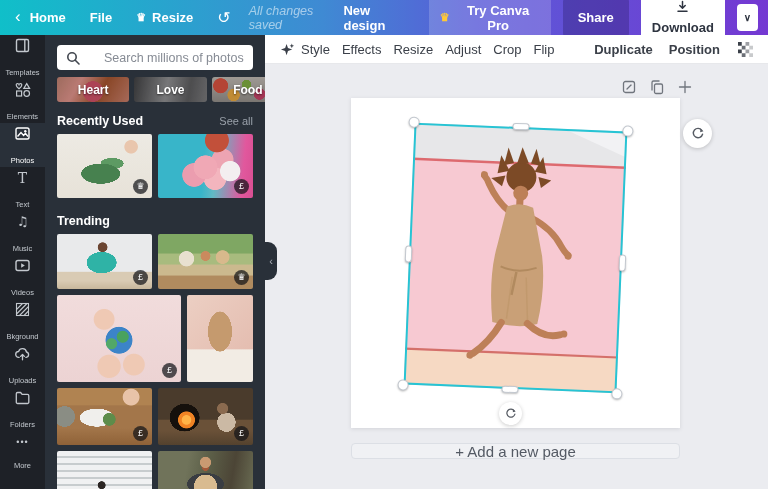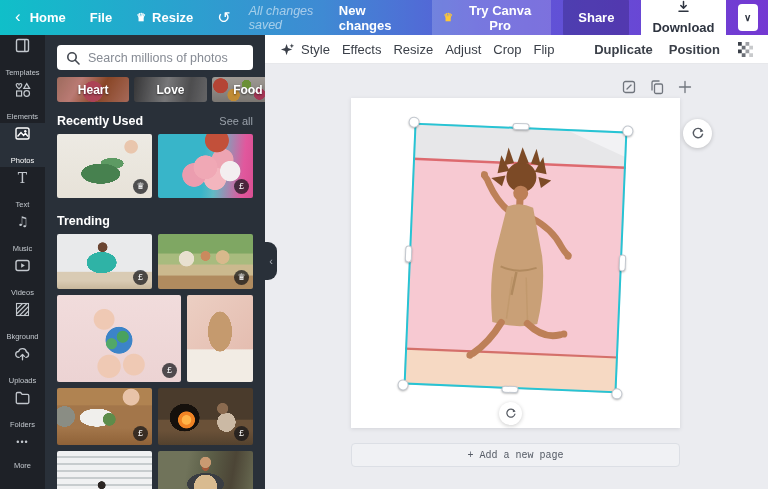--- a/index.html
+++ b/index.html
@@ -28,21 +28,21 @@
     padding:0;font-size:10px;}
   
   .rail{position:absolute;left:0;top:35px;width:45px;bottom:0;background:#1e2127;}
   .rail-item{height:44px;display:flex;flex-direction:column;align-items:center;justify-content:center;
     gap:14px;color:#c3c8ce;font-size:7.5px;cursor:pointer;}
   .rail-item.active{background:#293039;color:#fff;}
   .rail-item svg{display:block;}
   
   .panel{position:absolute;left:45px;top:35px;width:220px;bottom:0;background:#293039;overflow:hidden;}
   .search{position:absolute;left:12px;top:10px;width:196px;height:25px;background:#fff;border-radius:4px;
-    display:flex;align-items:center;gap:8px;padding-left:9px;box-sizing:border-box;cursor:text;}
+    display:flex;align-items:center;gap:24px;padding-left:9px;box-sizing:border-box;cursor:text;}
   .search .ph{color:#868b94;font-size:12.5px;}
   .chips{position:absolute;left:12px;top:42px;width:227px;height:25px;display:flex;gap:5px;}
   .chip{flex:1;border-radius:3px;position:relative;overflow:hidden;display:flex;align-items:center;
     justify-content:center;cursor:pointer;}
   .chip::after{content:"";position:absolute;inset:0;background:rgba(0,0,0,.14);}
   .chip .lbl{position:relative;z-index:1;color:#fff;font-weight:bold;font-size:12px;
     text-shadow:0 1px 2px rgba(0,0,0,.55);}
   .chips-next{position:absolute;left:201px;top:42px;width:16px;height:25px;display:flex;align-items:center;
     justify-content:center;color:#fff;font-size:14px;cursor:pointer;}
   .sec-head{position:absolute;left:12px;width:196px;display:flex;justify-content:space-between;
@@ -139,43 +139,43 @@
   .hc.tl{left:-6px;top:-6px;} .hc.tr{right:-6px;top:-6px;}
   .hc.bl{left:-6px;bottom:-6px;} .hc.br{right:-6px;bottom:-6px;}
   .hp-h{width:17px;height:7px;border-radius:4px;left:calc(50% - 8.5px);cursor:ns-resize;}
   .hp-h.t{top:-4px;} .hp-h.b{bottom:-4px;}
   .hp-v{width:7px;height:17px;border-radius:4px;top:calc(50% - 8.5px);cursor:ew-resize;}
   .hp-v.l{left:-4px;} .hp-v.r{right:-4px;}
   .round-btn{position:absolute;background:#fff;border-radius:50%;display:flex;align-items:center;
     justify-content:center;box-shadow:0 1px 4px rgba(0,0,0,.2);color:#565b63;cursor:pointer;}
   .float-btn{left:418px;top:55px;width:29px;height:29px;}
   .rotate-btn{left:234px;top:338px;width:23px;height:23px;}
-  .add-page{position:absolute;left:86px;top:379px;width:329px;height:24px;background:#f0f1f4;
-    border:1px solid #dcdfe5;border-radius:4px;color:#545a64;font-size:10px;font-family:Liberation Mono, monospace;
+  .add-page{position:absolute;left:86px;top:379px;width:329px;height:16px;background:#f0f1f4;
+    border:1px solid #dcdfe5;border-radius:4px;color:#545a64;font-size:15px;font-family:Liberation Sans, sans-serif;
     cursor:pointer;display:flex;align-items:center;justify-content:center;box-sizing:border-box;}
 </style>
 </head>
 <body>
 
 <div id="app">
 
   <header class="topbar">
     <div class="tb-left">
       <span class="back">‹</span>
       <span class="tb-item">Home</span>
       <span class="tb-item">File</span>
       <span class="tb-item tb-resize">
         <span class="tb-crown">♛</span>
         <span>Resize</span>
       </span>
       <span class="tb-undo">↺</span>
       <span class="tb-saved">All changes saved</span>
     </div>
     <div class="tb-right">
-      <span class="tb-newdesign">New changes</span>
+      <span class="tb-newdesign">New design</span>
       <button class="tb-btn btn-trypro">
         <span class="tb-crown">♛</span>
         <span>Try Canva Pro</span>
       </button>
       <button class="tb-btn btn-share">Share</button>
       <button class="tb-btn btn-download">
         <span style="display:flex;">
           <svg width="13" height="13" viewBox="0 0 13 13" fill="none" stroke="#2e3440" stroke-width="1.5" stroke-linecap="round" stroke-linejoin="round">
               <path d="M6.5 1.5 V8 M3.8 5.5 6.5 8.2 9.2 5.5 M2 11.2 h9"></path>
             </svg>

